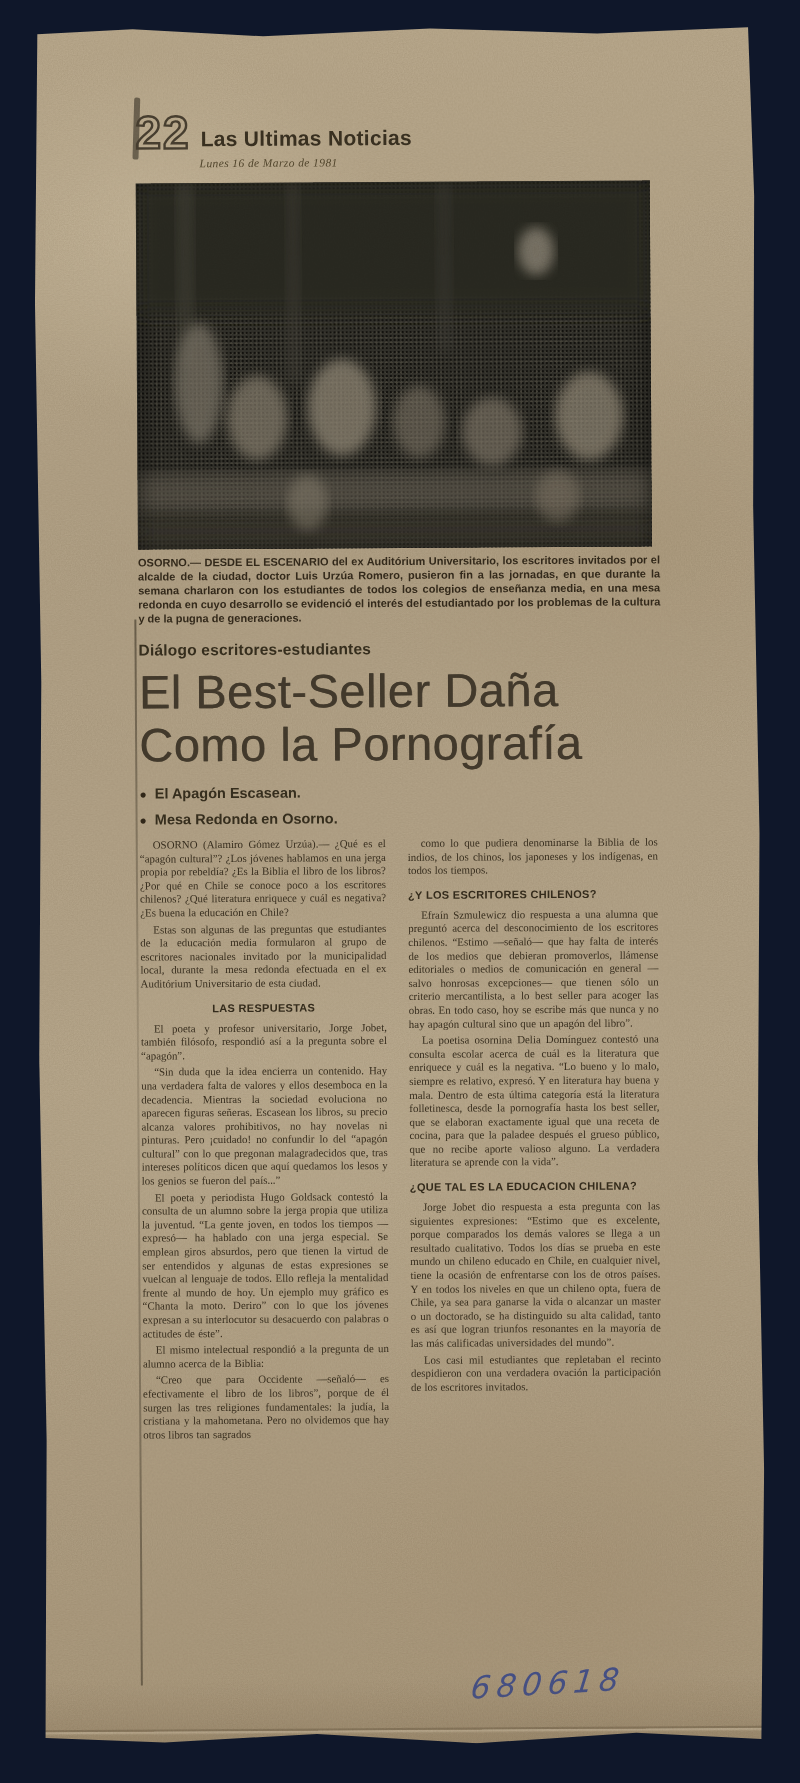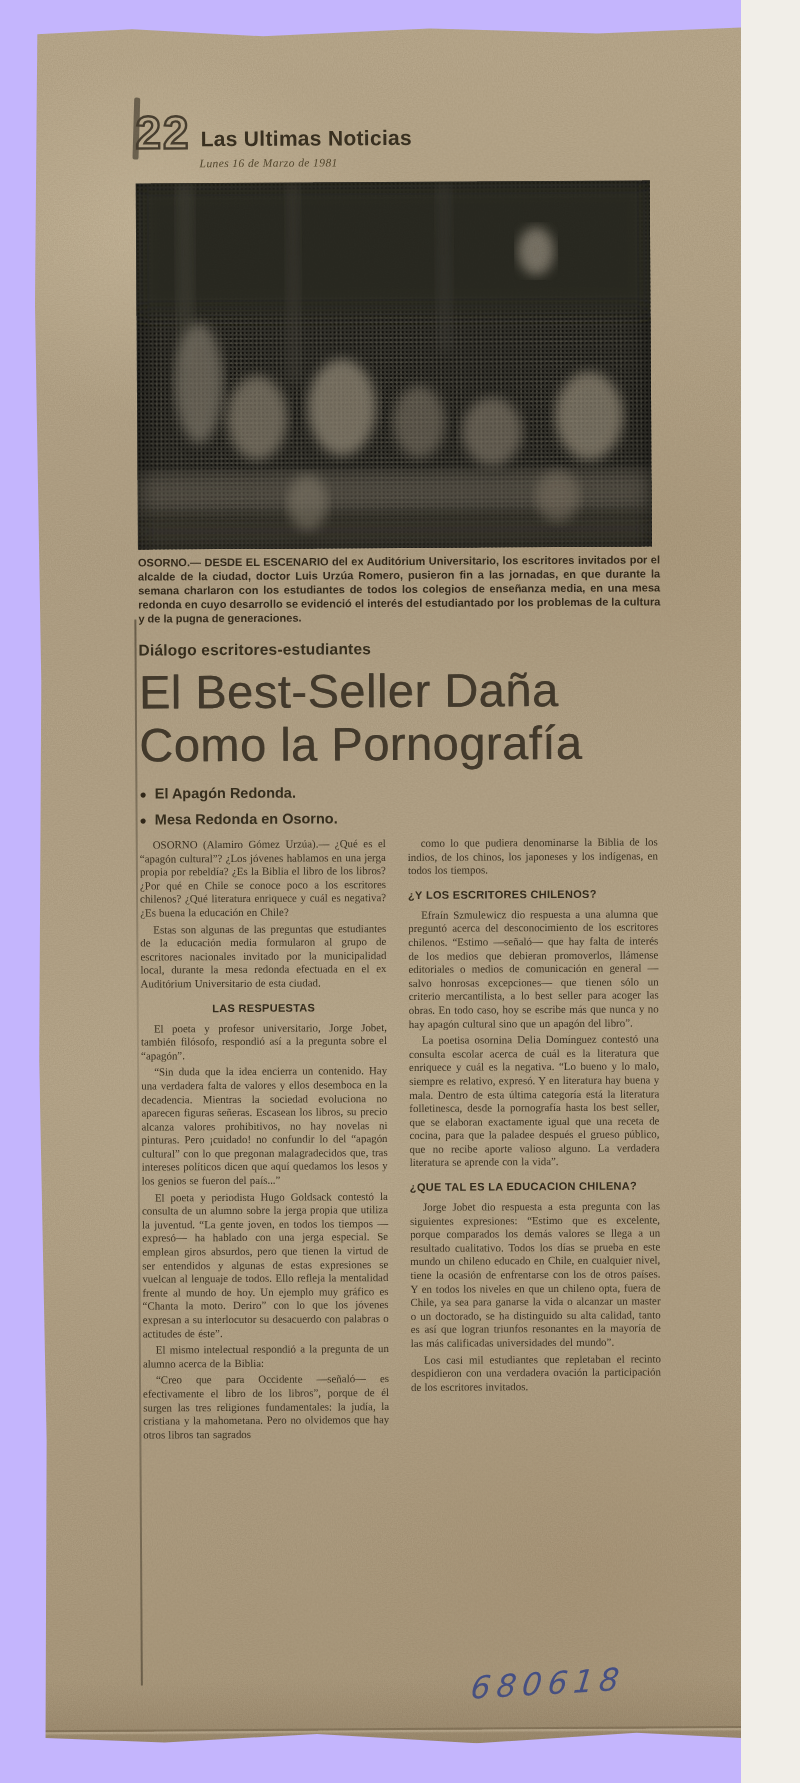--- a/index.html
+++ b/index.html
@@ -2,21 +2,21 @@
 <html><head>
 <meta charset="utf-8">
 <style>
   html, body { margin: 0; padding: 0; }
   body {
     width: 800px; height: 1783px;
     background: #f1eee8;
     font-family: "Liberation Serif", serif;
     overflow: hidden;
   }
-  .canvas { position: relative; width: 741px; height: 1783px; background: #c4b5fd; overflow: hidden; text-decoration: underline; }
+  .canvas { position: relative; width: 800px; height: 1783px; background: #0f172a; overflow: hidden; text-decoration: underline; }
 
   .clipping {
     position: absolute; left: 36px; top: 26px; width: 726px; height: 1722px;
     background: #b6a68b;
     background-image:
       radial-gradient(ellipse 320px 260px at 18% 12%, rgba(214,200,172,0.5), rgba(214,200,172,0) 70%),
       radial-gradient(ellipse 420px 320px at 85% 30%, rgba(170,152,122,0.45), rgba(170,152,122,0) 70%),
       radial-gradient(ellipse 500px 400px at 40% 65%, rgba(200,186,158,0.4), rgba(200,186,158,0) 72%),
       radial-gradient(ellipse 380px 300px at 75% 90%, rgba(168,148,118,0.5), rgba(168,148,118,0) 70%),
       linear-gradient(178deg, #bcac90 0%, #b4a489 30%, #b8a88d 60%, #ac9b7f 100%);
@@ -156,21 +156,21 @@
       <div class="kicker">Diálogo escritores-estudiantes</div>
 
       <div class="headline">
         <div>El Best-Seller Daña</div>
         <div>Como la Pornografía</div>
       </div>
 
       <div class="bullets">
         <div class="bullet-row">
           <span class="bullet-dot">●</span>
-          <span class="bullet-text">El Apagón Redonda.</span>
+          <span class="bullet-text">El Apagón Escasean.</span>
         </div>
         <div class="bullet-row">
           <span class="bullet-dot">●</span>
           <span class="bullet-text">Mesa Redonda en Osorno.</span>
         </div>
       </div>
 
       <div class="columns">
         <div class="col left">
           <p class="p">OSORNO (Alamiro Gómez Urzúa).— ¿Qué es el “apagón cultural”? ¿Los jóvenes hablamos en una jerga propia por rebeldía? ¿Es la Biblia el libro de los libros? ¿Por qué en Chile se conoce poco a los escritores chilenos? ¿Qué literatura enriquece y cuál es negativa? ¿Es buena la educación en Chile?</p>

